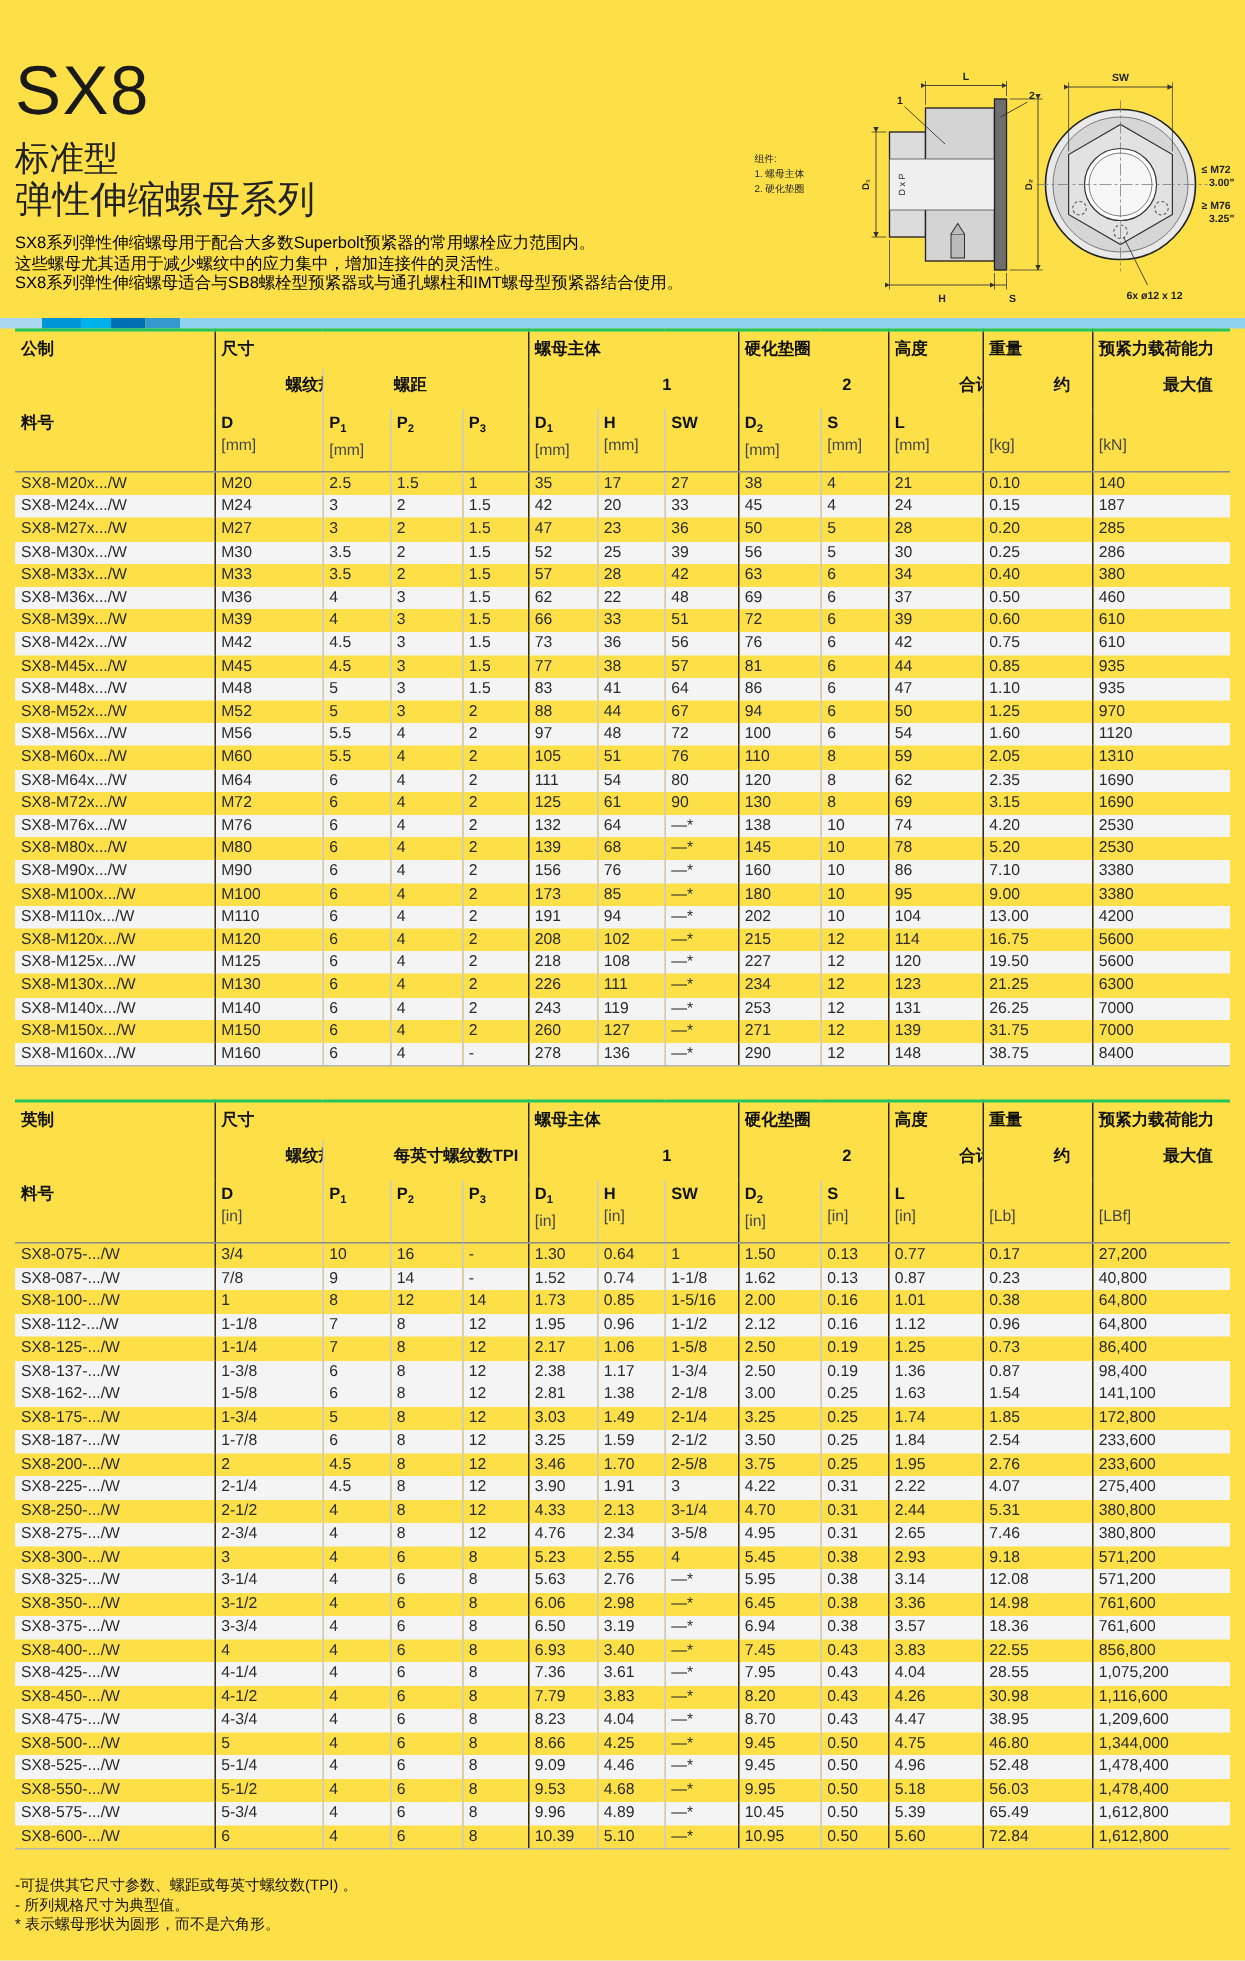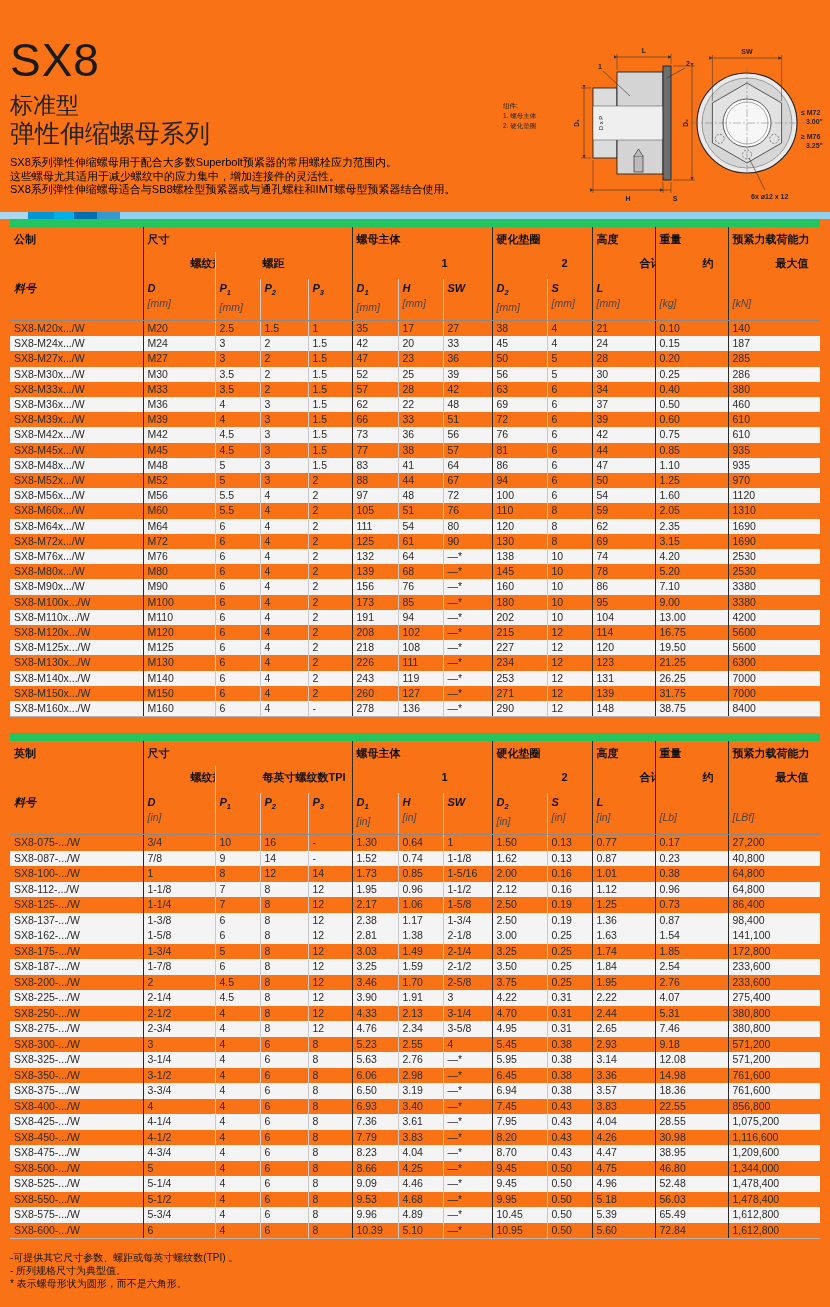--- a/index.html
+++ b/index.html
@@ -1,16 +1,16 @@
 <!DOCTYPE html>
 <html><head>
 <meta charset="utf-8">
 <style>
   html,body{margin:0;padding:0;background:#e8e8e8;}
-  .page{position:relative;width:830px;height:1307px;background:#f97316;margin:0 auto;
+  .page{position:relative;width:830px;height:1307px;background:#fde047;margin:0 auto;
         font-family:"Liberation Sans","DejaVu Sans",sans-serif;color:#1a1a1a;overflow:hidden;}
 
   
   .page-header{position:absolute;left:10px;top:36px;width:480px;}
   .title{font-size:46px;font-weight:400;letter-spacing:1px;color:#1a1a1a;line-height:48px;}
   .subtitle1{font-size:23px;font-weight:400;color:#222;line-height:24px;margin-top:9px;}
   .subtitle2{font-size:25px;font-weight:400;color:#222;line-height:28px;margin-top:2px;}
   .desc{margin-top:9px;font-size:11px;line-height:13.5px;color:#000;}
 
   
@@ -19,31 +19,31 @@
   .dg-txt{font-family:"Liberation Sans","DejaVu Sans",sans-serif;fill:#222;}
 
   
   .brand-bar{position:absolute;left:0;top:212px;width:830px;height:7px;display:flex;}
   .brand-bar .seg1{width:28px;} .brand-bar .seg2{width:26px;} .brand-bar .seg3{width:20px;}
   .brand-bar .seg4{width:23px;} .brand-bar .seg5{width:23px;} .brand-bar .seg6{flex:1;}
 
   
   .tbl-wrap{position:absolute;left:10px;width:810px;}
   .tbl-metric{top:219px;} .tbl-imperial{top:733px;}
-  table.spec{border-collapse:collapse;table-layout:fixed;width:810px;border-top:8px solid #22c55e;}
+  table.spec{border-collapse:collapse;table-layout:fixed;width:810px;border-top:2px solid #22c55e;}
   .spec th,.spec td{padding:1px 2px 1px 4px;text-align:left;vertical-align:top;
                     overflow:hidden;white-space:nowrap;}
   .spec thead th{font-weight:bold;color:#111;font-size:11px;line-height:13px;}
   .spec .b{border-left:1px solid #2a2a2a;}
   .spec .g{border-left:1px solid #c9c9c9;}
   .spec .ctr{text-align:center;}
   .spec .wrap{white-space:normal;line-height:12px;}
   .spec .hr1 th{padding-top:6px;height:18px;}
   .spec .hr2 th{padding-top:5px;height:21px;padding-left:47px;}
-  .spec .hr3 th{padding-top:3px;height:37px;border-bottom:1px solid #8a8a8a;font-style:italic;}
+  .spec .hr3 th{padding-top:3px;height:37px;border-bottom:1px solid #8a8a8a;}
   .cu{font-weight:normal;color:#454545;font-size:10.5px;margin-top:2px;}
   .spec tbody td{font-size:10.5px;color:#2a2a2a;line-height:13.2px;}
   .tbl-imperial tbody td{line-height:13.5px;}
   .spec tbody tr.alt{background:#f4f4f4;}
   .spec tbody tr:last-child td{border-bottom:1px solid #b5b5b5;}
   .spec sub{font-size:7.5px;}
 
   
   .footnotes{position:absolute;left:10px;top:1251px;font-size:10px;line-height:13px;color:#111;}
 </style>

